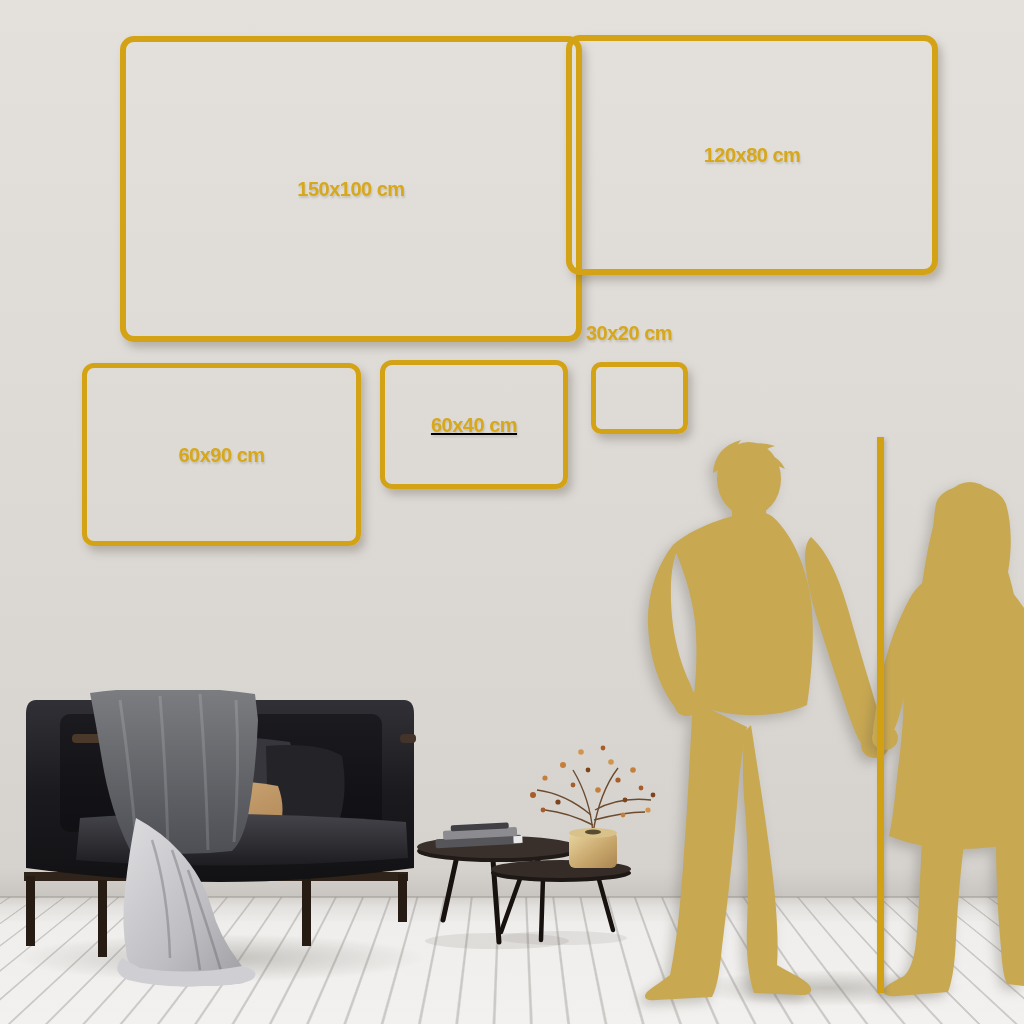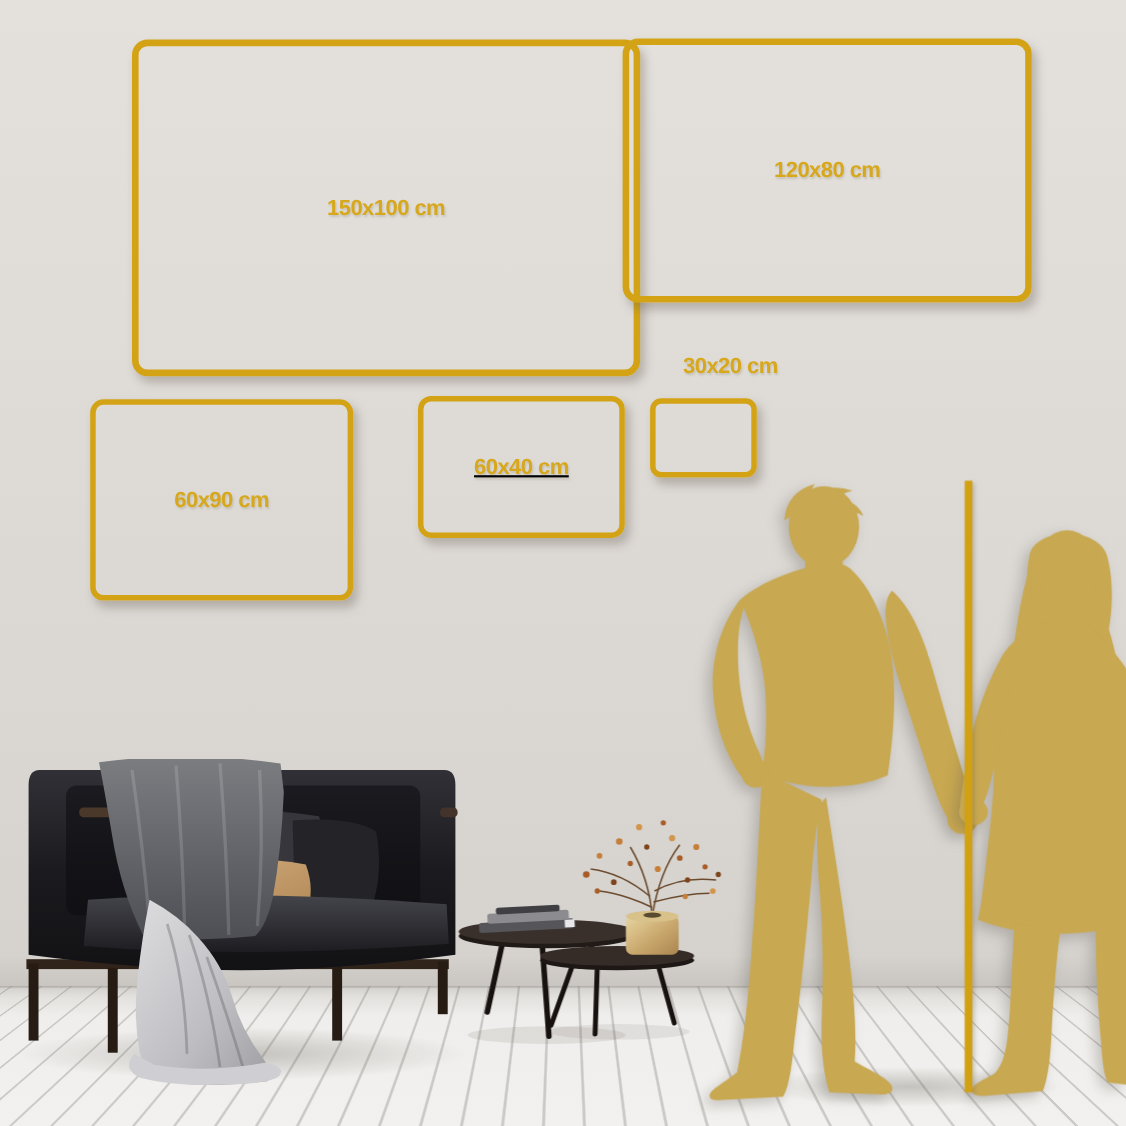--- a/index.html
+++ b/index.html
@@ -39,24 +39,24 @@
     box-shadow:4px 6px 9px rgba(105,95,80,0.35);
     display:flex;align-items:center;justify-content:center;
   }
   .gold-label{
     font-weight:700;font-size:20px;line-height:1.1;letter-spacing:-0.5px;
     color:#d7a71c;text-shadow:1px 2px 2px rgba(125,110,75,0.25);
     white-space:nowrap;
   }
   #f-150x100{left:80px;top:36px;width:462px;height:306px;margin-left:40px;}
   #f-120x80{left:566px;top:35px;width:372px;height:240px;}
-  #f-60x90{left:82px;top:363px;width:239px;height:183px;border-width:5px;border-radius:12px;}
+  #f-60x90{left:82px;top:363px;width:279px;height:183px;border-width:5px;border-radius:12px;}
   #f-60x40{left:380px;top:360px;width:188px;height:129px;border-width:5px;border-radius:12px;text-decoration:underline;}
   #f-30x20{left:591px;top:362px;width:97px;height:72px;border-width:5px;border-radius:10px;}
-  #lbl-30x20{position:absolute;left:586px;top:322px;width:156px;text-align:center;}
+  #lbl-30x20{position:absolute;left:586px;top:322px;width:156px;}
   
   #height-label{position:absolute;left:816px;top:401px;width:124px;text-align:center;z-index:41;}
   #height-line{
     position:absolute;left:877px;top:437px;width:7px;height:556px;
     background:#d2a013;z-index:40;
     box-shadow:2px 2px 4px rgba(105,95,80,0.30);
   }
   
   .svg-abs{position:absolute;}
   #sofa-svg{left:10px;top:690px;width:420px;height:300px;z-index:20;}

